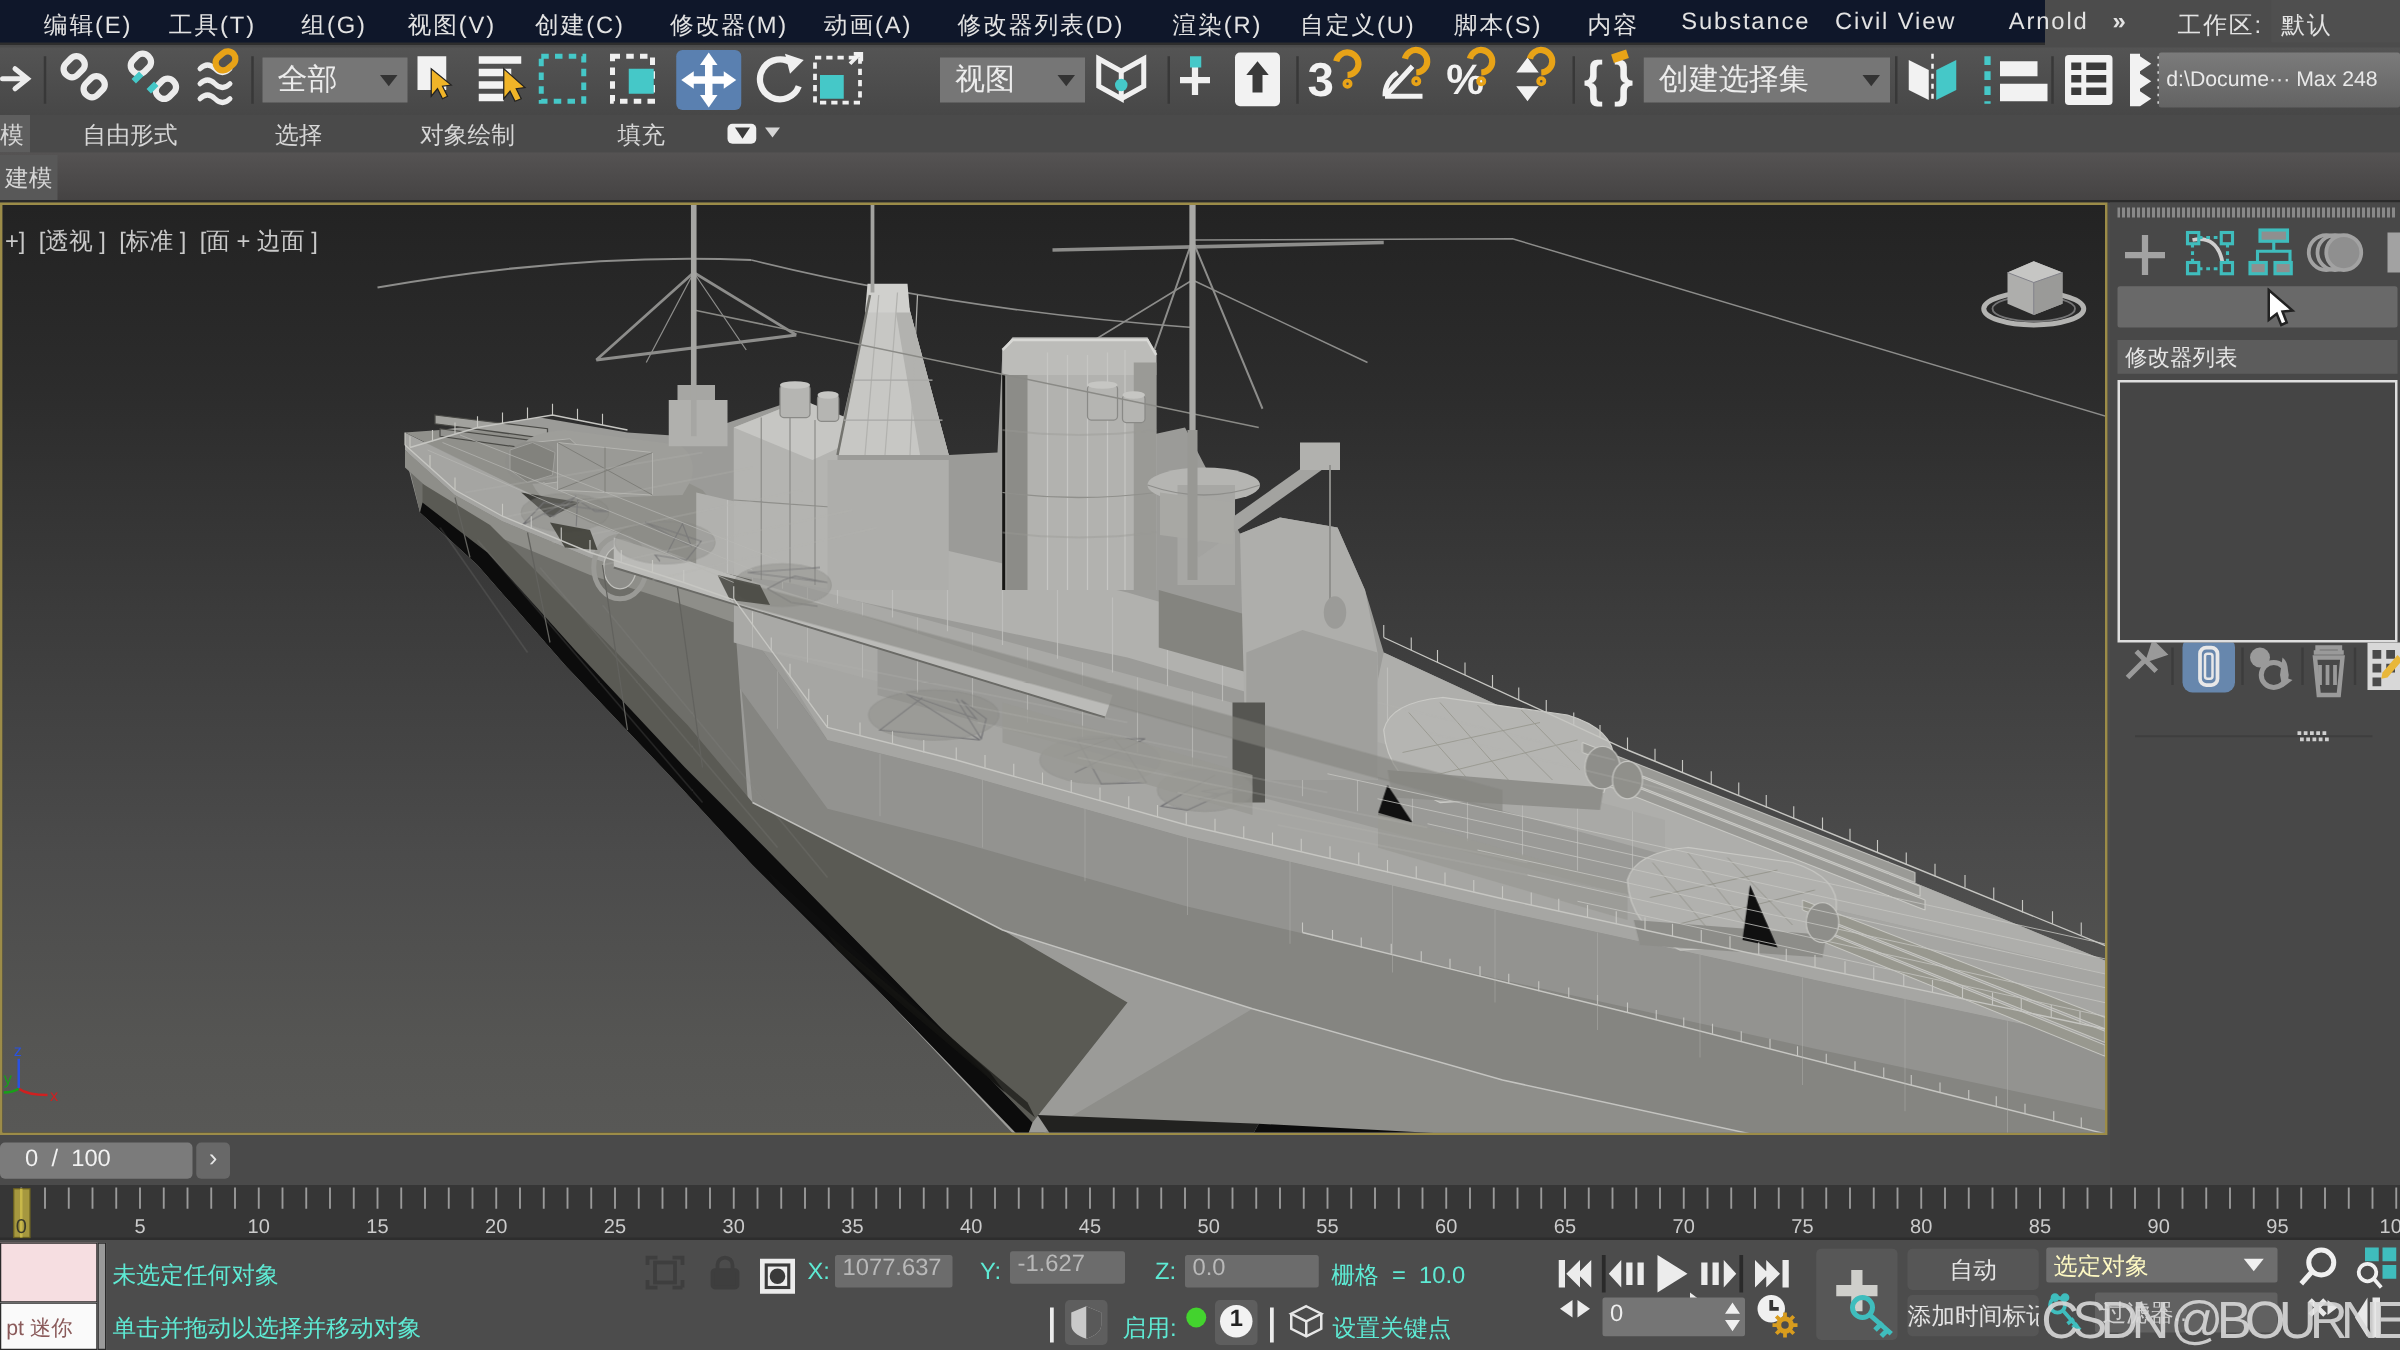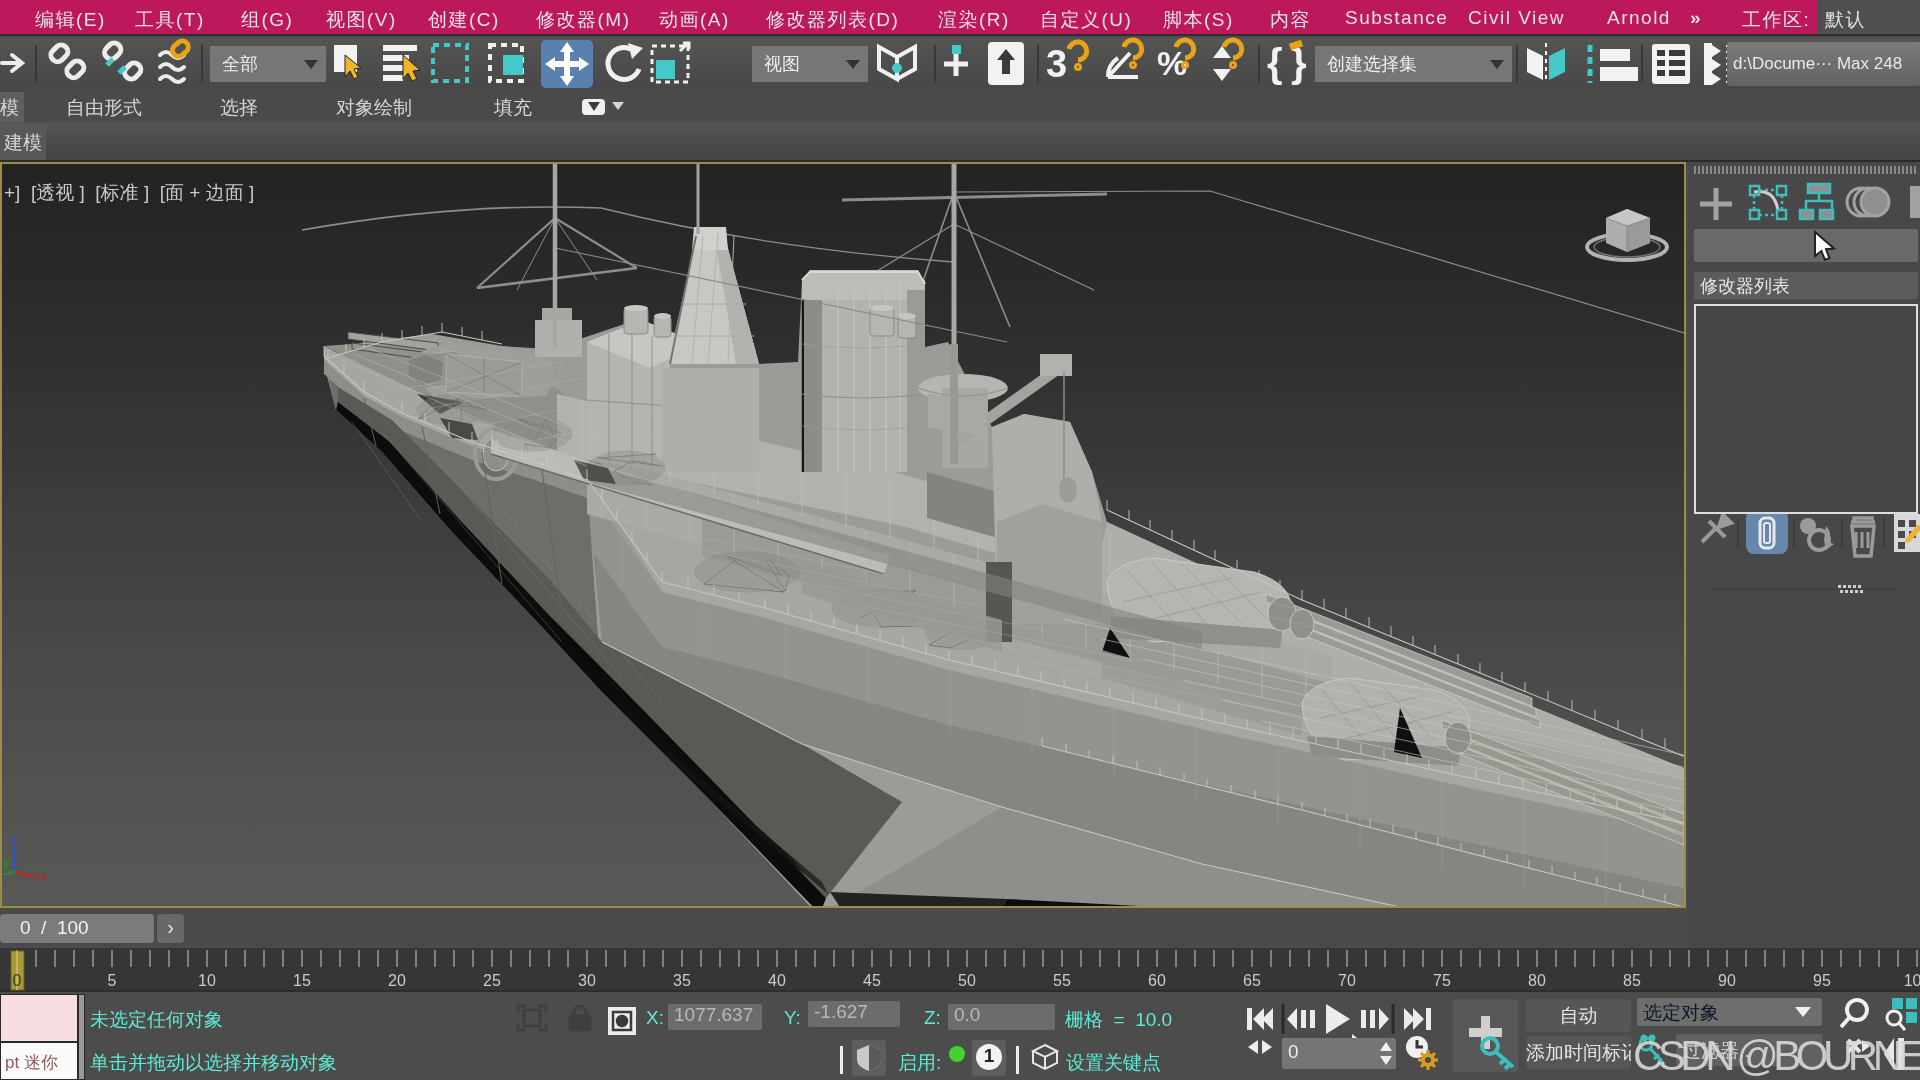--- a/index.html
+++ b/index.html
@@ -1,22 +1,22 @@
 <!DOCTYPE html>
 <html><head>
 <meta charset="utf-8">
 <style>
 *{margin:0;padding:0;box-sizing:border-box}
 html,body{width:1920px;height:1080px;overflow:hidden;background:#4c4c4c;font-family:"Liberation Sans",sans-serif}
 .abs{position:absolute}
-#menubar{left:0;top:0;width:1920px;height:36px;background:#be185d;border-bottom:2px solid #2e2e2e}
+#menubar{left:0;top:0;width:1636px;height:36px;background:#0f172a;border-bottom:2px solid #2e2e2e}
 .mi{position:absolute;top:7px;font-size:19px;color:#e3e3e3;white-space:nowrap;letter-spacing:1.5px}
 #toolbar{left:0;top:38px;width:1920px;height:54px;background:linear-gradient(#545454,#474747)}
 .tsep{position:absolute;top:7px;width:2px;height:38px;background:#383838}
-.tdrop{position:absolute;top:8px;height:36px;background:#767676;color:#ececec;font-size:18px;line-height:36px;padding-left:12px}
+.tdrop{position:absolute;top:8px;height:36px;background:#767676;color:#ececec;font-size:24px;line-height:36px;padding-left:12px}
 .tdrop .car{position:absolute;right:8px;top:14px;width:0;height:0;border-left:7px solid transparent;border-right:7px solid transparent;border-top:9px solid #333}
 #ribtabs{left:0;top:92px;width:1920px;height:30px;background:#4a4a4a}
 .rtab{position:absolute;top:3px;font-size:19px;color:#d6d6d6;white-space:nowrap}
 #ribbody{left:0;top:122px;width:1920px;height:40px;background:linear-gradient(#555353,#454343);border-bottom:2px solid #2b2b2b}
 #vp{left:0;top:162px;width:1686px;height:746px;border:2px solid #9c8c48;background:#333}
 #cmdpanel{left:1688px;top:162px;width:232px;height:786px;background:#484848}
 #trackbar{left:0;top:908px;width:1688px;height:40px;background:#4a4a4a}
 #ruler{left:0;top:948px;width:1920px;height:44px;background:#363636;border-bottom:2px solid #2d2d2d}
 #status{left:0;top:994px;width:1920px;height:86px;background:#4c4c4c}
 .txt{position:absolute;color:#5eead4;font-size:19px;white-space:nowrap}
@@ -647,21 +647,21 @@
 <div class="btn" style="left:1453px;top:5px;width:65px;height:73px;background:#575757"></div>
 <svg width="65" height="73" style="position:absolute;left:1453px;top:5px">
 <path d="M16 29 h12 v-12 h9 v12 h12 v9 h-12 v12 h-9 v-12 h-12 z" fill="#cfcfcb"></path>
 <g stroke="#3fbdbd" stroke-width="4" fill="none">
 <circle cx="37" cy="47" r="8"></circle>
 <path d="M43 53 l17 15 m-7 -9 l-6 6 m10 0 l-5 5"></path>
 </g>
 </svg>
 <div class="btn" style="left:1526px;top:5px;width:105px;height:33px;padding-top:4px">自动</div>
 <div class="btn" style="left:1526px;top:42px;width:105px;height:33px;padding-top:4px">添加时间标记</div>
-<div class="fld" style="left:1637px;top:4px;width:185px;height:28px;background:#6e6e6e;color:#0f172a;padding-top:2px">选定对象</div>
+<div class="fld" style="left:1637px;top:4px;width:185px;height:28px;background:#6e6e6e;color:#fef9c3;padding-top:2px">选定对象</div>
 <div style="position:absolute;left:1795px;top:13px;width:0;height:0;border-left:8px solid transparent;border-right:8px solid transparent;border-top:10px solid #f0f0f0"></div>
 <svg width="40" height="40" style="position:absolute;left:1636px;top:40px">
       <g stroke="#3fbdbd" stroke-width="3" fill="none">
         <circle cx="10" cy="10" r="6"></circle>
         <path d="M14 14 l14 16 m-5 -9 l-5 4 m8 0 l-4 3"></path>
         <circle cx="8" cy="4" r="2" fill="#3fbdbd"></circle>
         <circle cx="16" cy="4" r="2" fill="#3fbdbd"></circle>
       </g>
     </svg>
 <div class="fld" style="left:1676px;top:40px;width:146px;height:32px;background:#616161;color:#cfcfcf;padding-top:4px">过滤器..</div>

